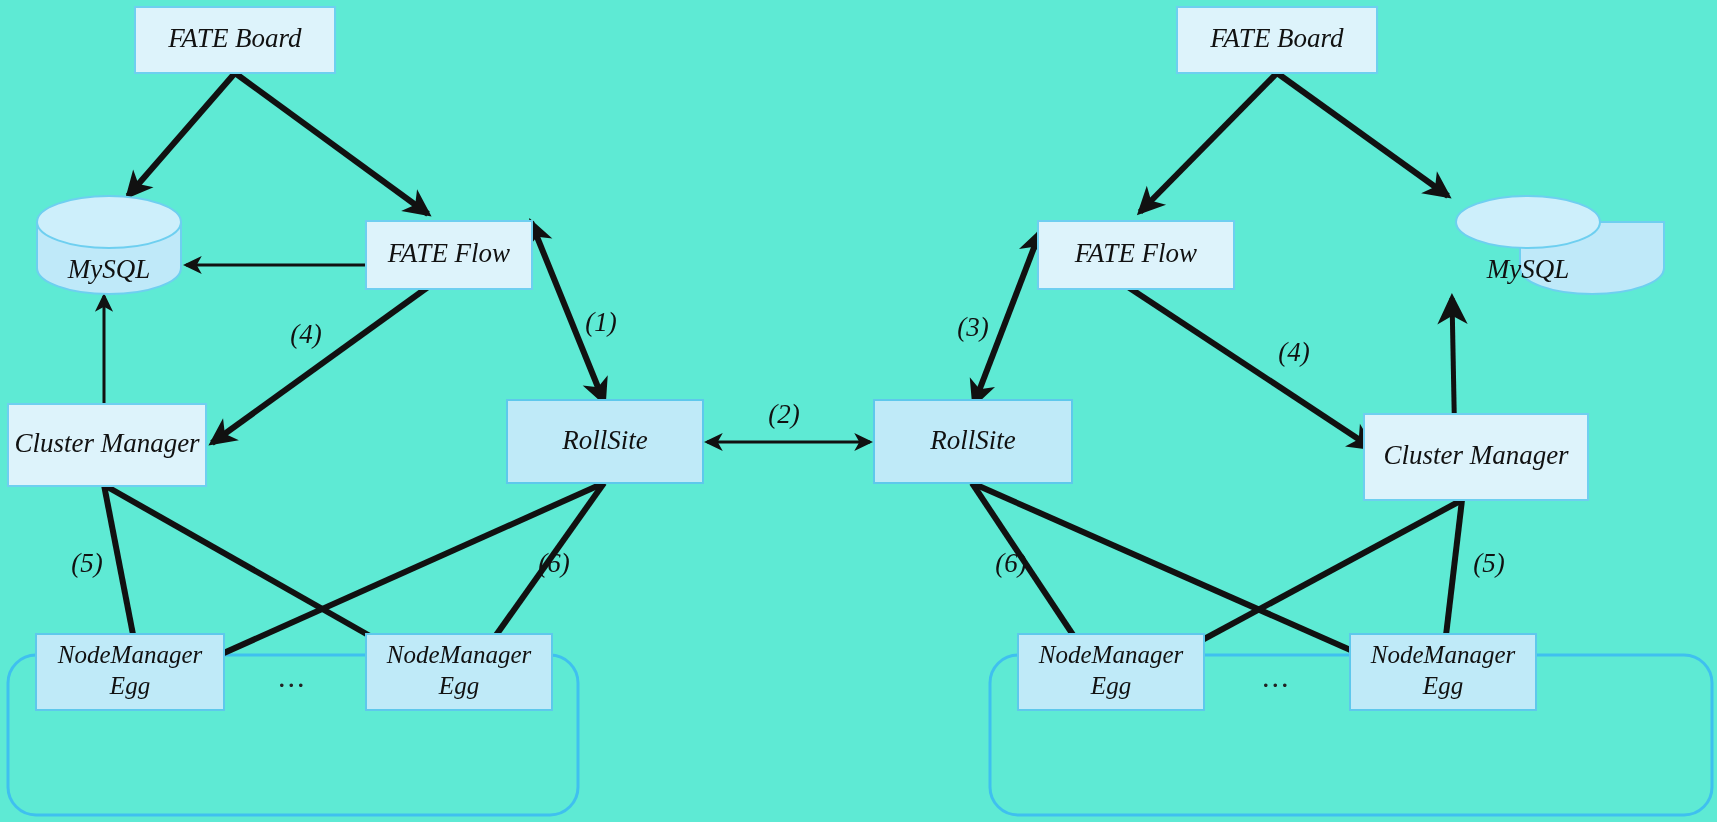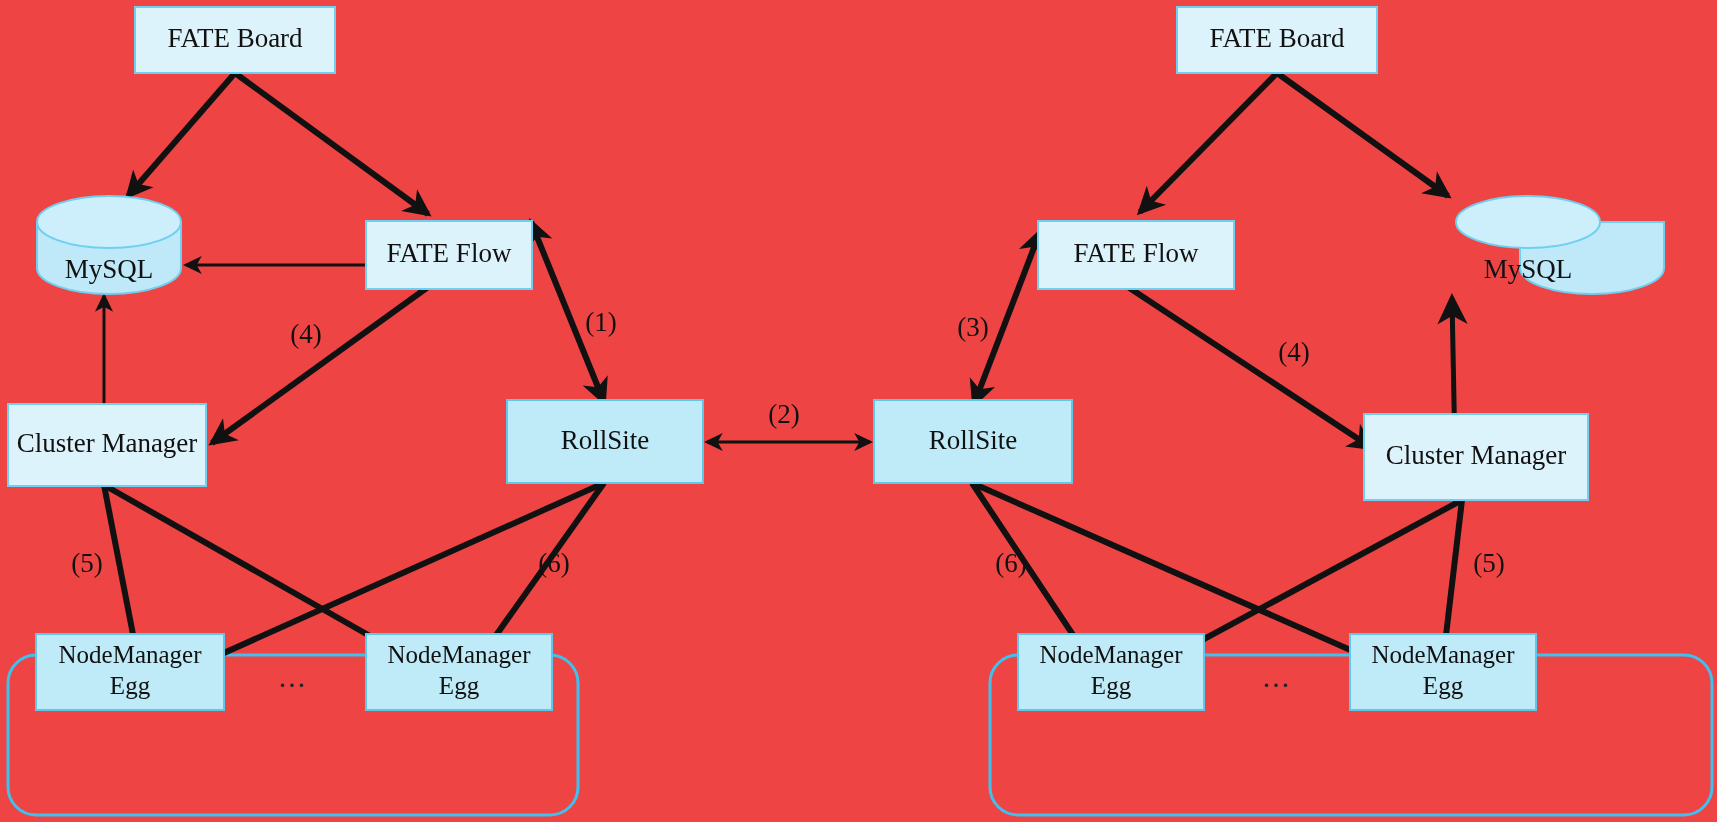--- a/index.html
+++ b/index.html
@@ -4,23 +4,24 @@
 <style>
   html, body {
     margin: 0;
     padding: 0;
     background: #ffffff;
   }
   #stage {
     position: relative;
     width: 1717px;
     height: 822px;
-    background: #ef4444;
+    background: #5eead4;
     overflow: hidden;
     font-family: "Liberation Serif", "DejaVu Serif", serif;
+    font-style: italic;
   }
   #diagram-svg {
     position: absolute;
     left: 0;
     top: 0;
     width: 1717px;
     height: 822px;
   }
   .node-label {
     font-family: "Liberation Serif", "DejaVu Serif", serif;

